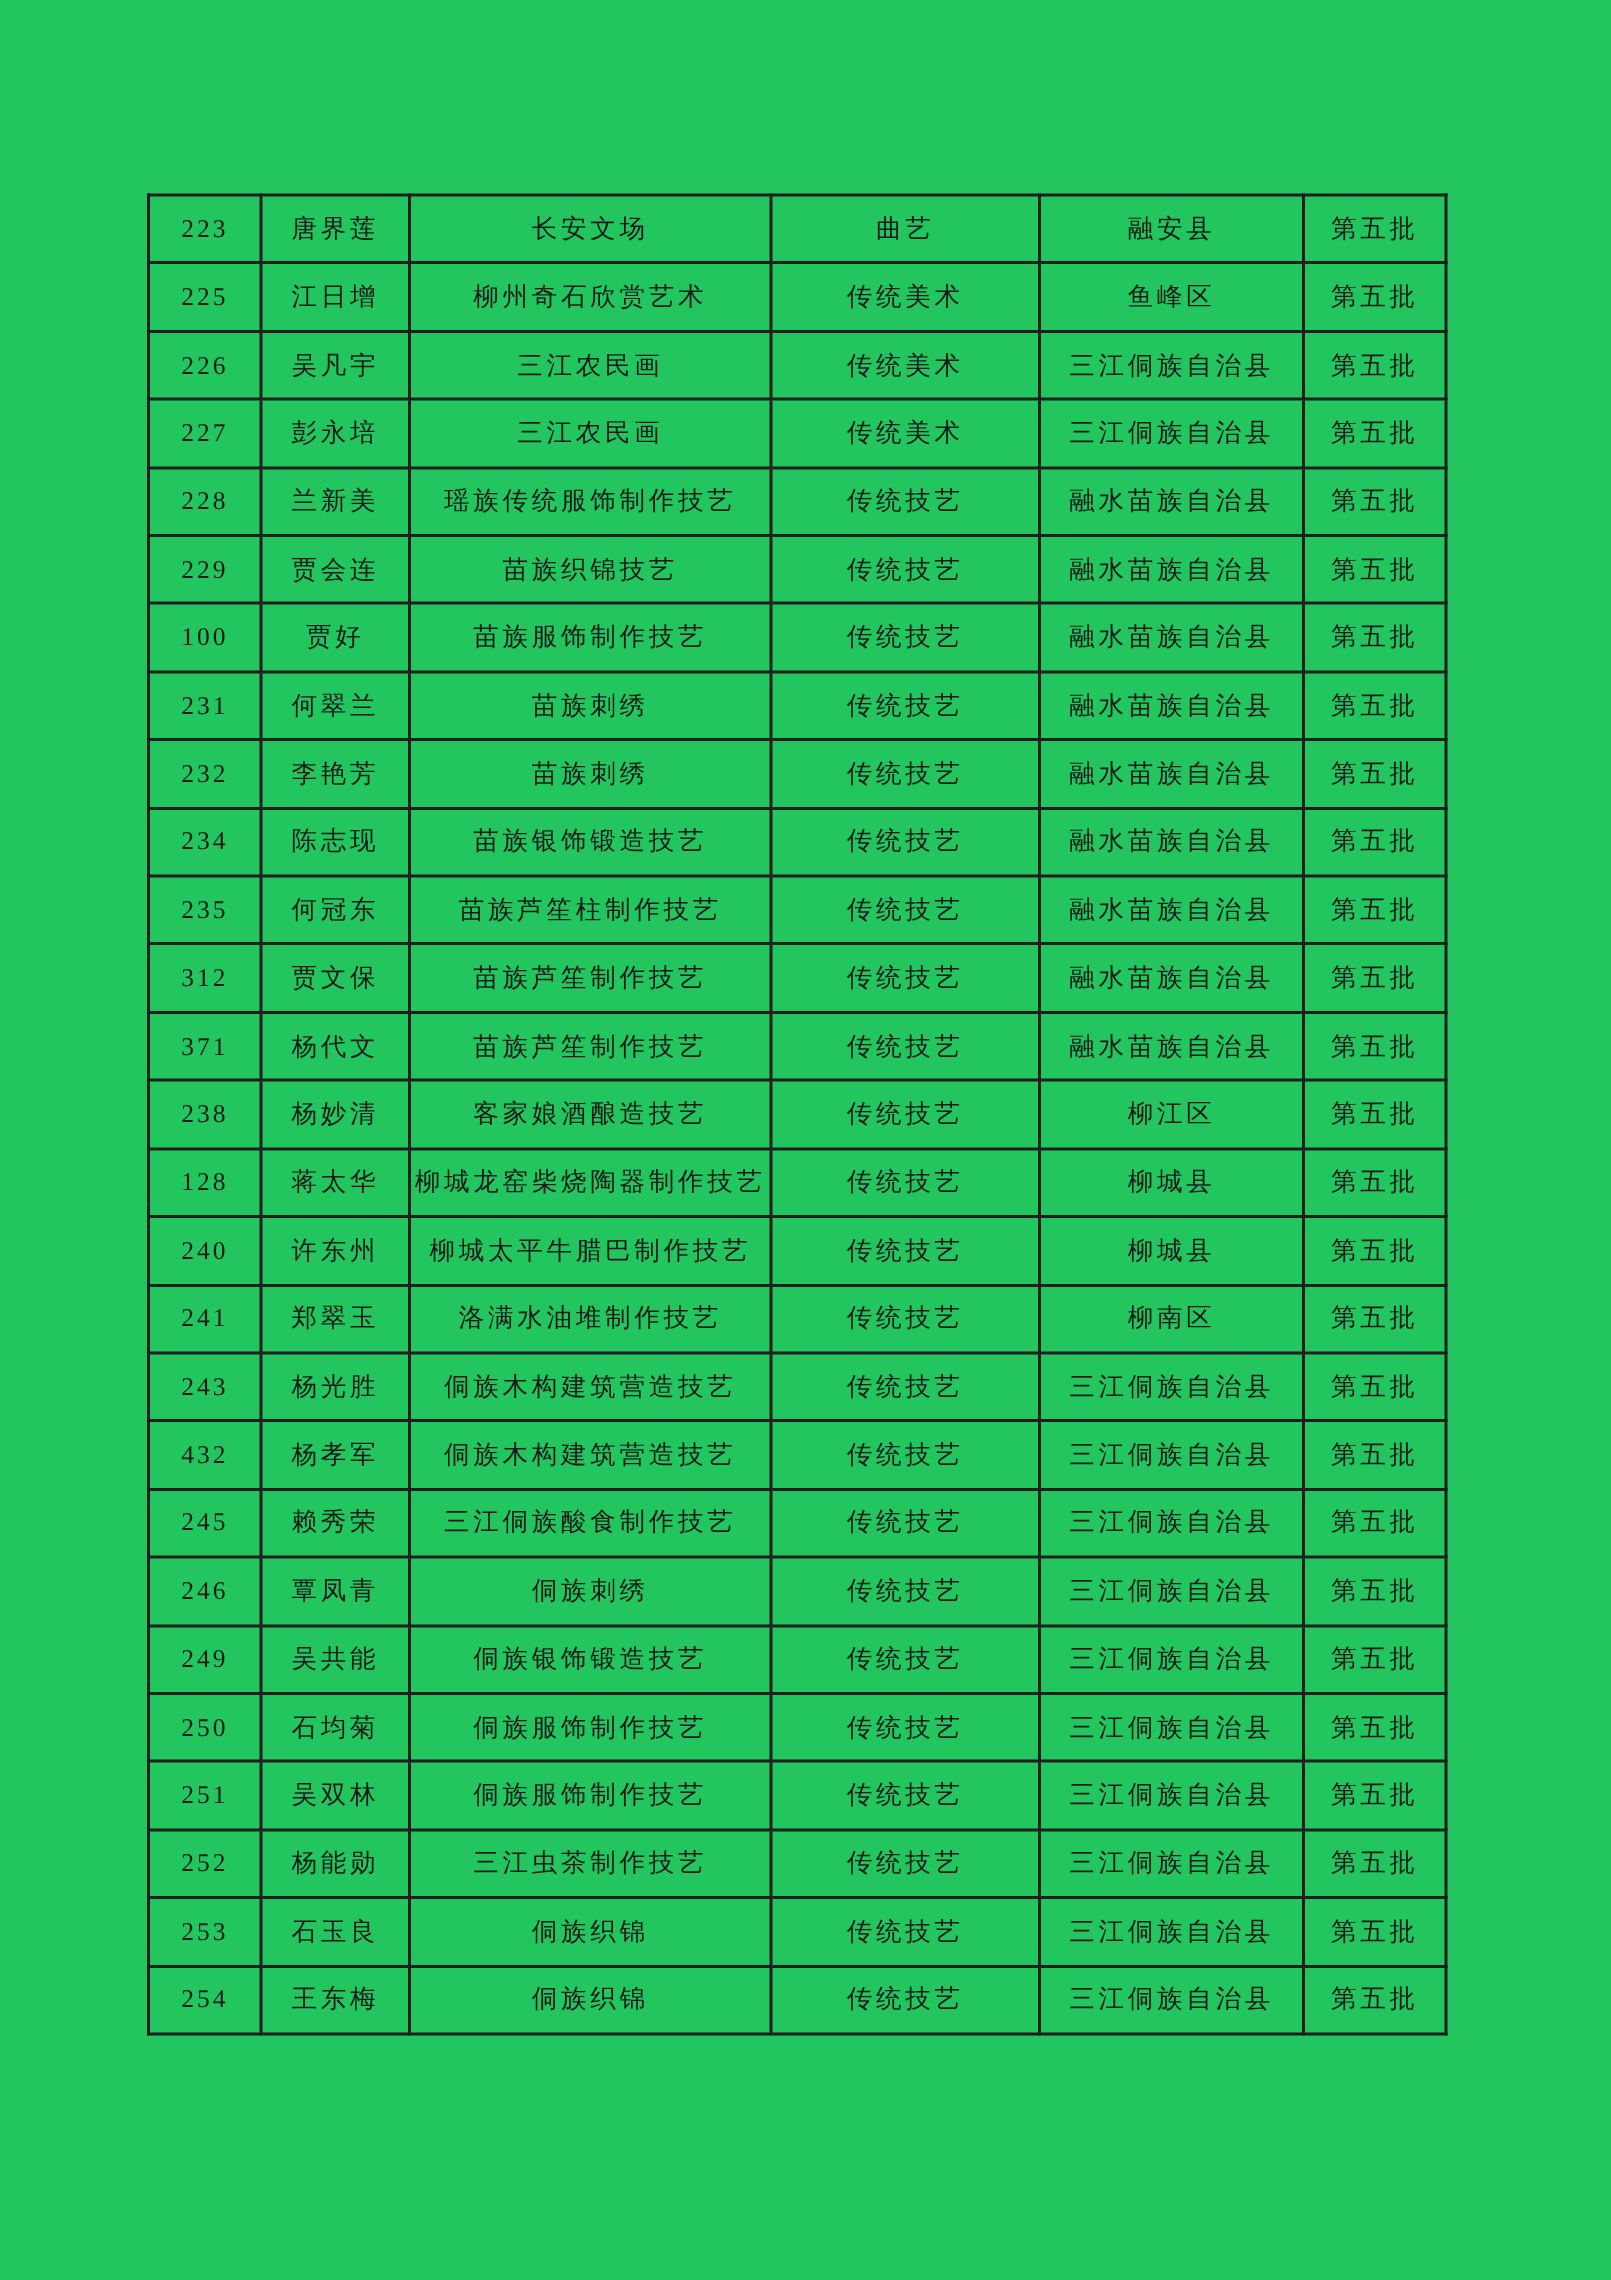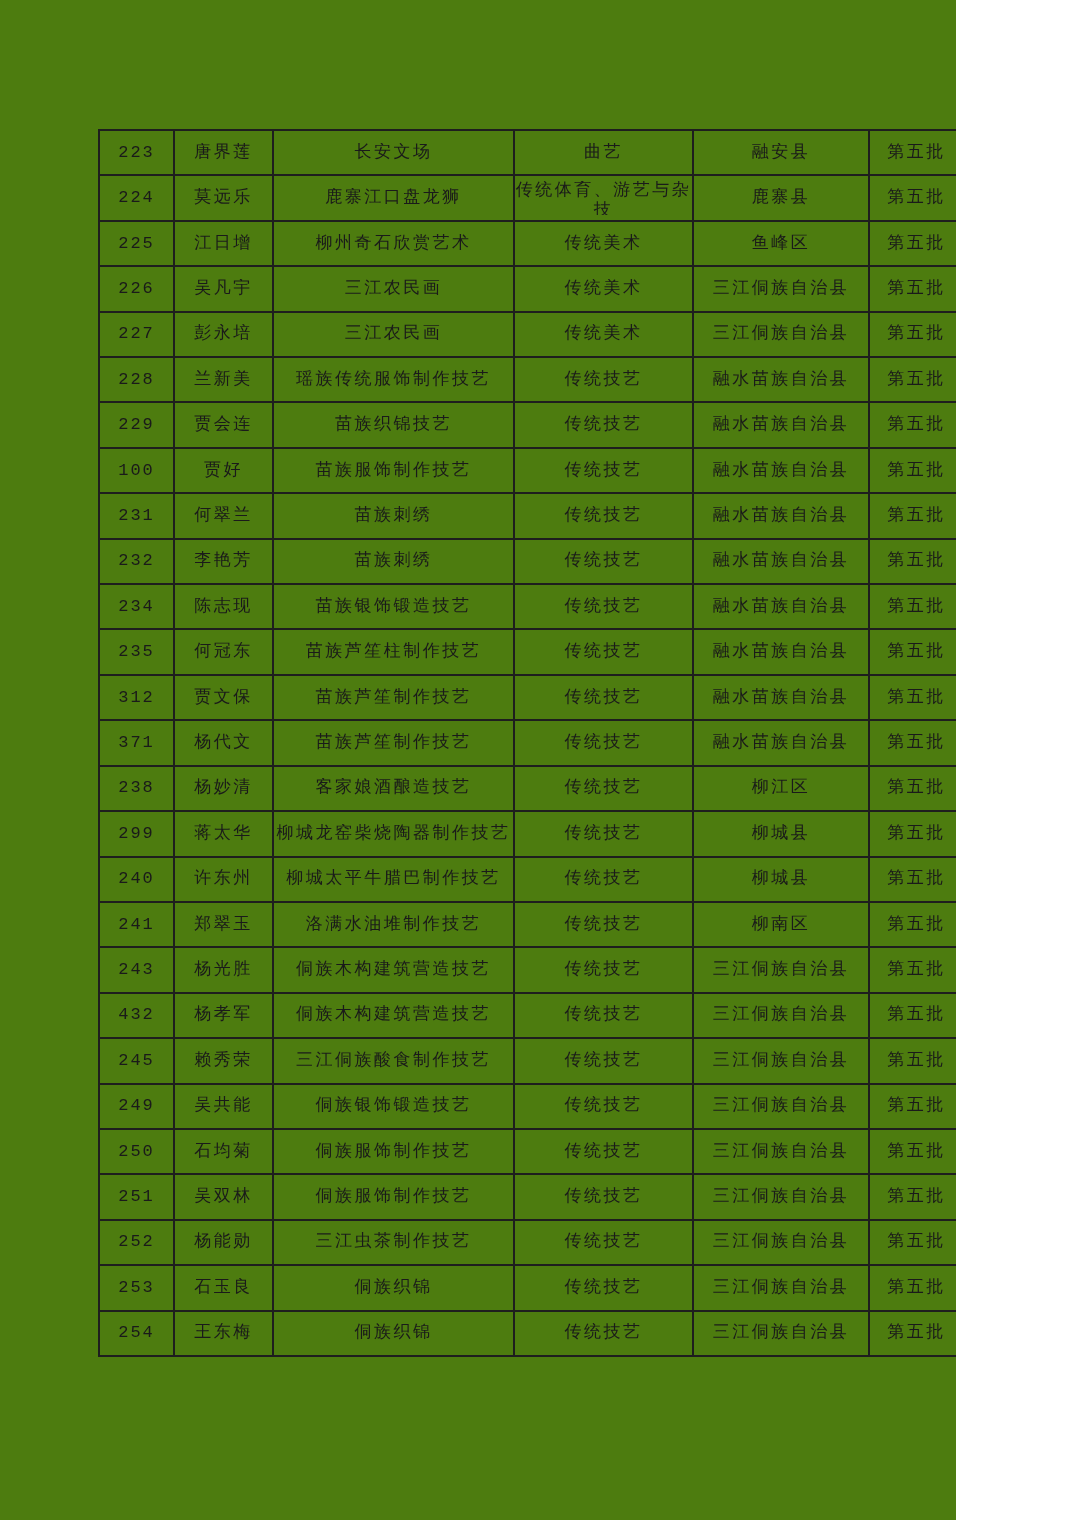--- a/index.html
+++ b/index.html
@@ -2,25 +2,25 @@
 <html><head>
 <meta charset="utf-8">
 <style>
   html, body {
     margin: 0;
     padding: 0;
     background: #ffffff;
   }
   .page {
     position: relative;
-    width: 956px;
+    width: 1074px;
     height: 1520px;
-    background: #4d7c0f;
+    background: #22c55e;
     overflow: hidden;
-    font-family: Liberation Mono, monospace;
+    font-family: Liberation Serif, serif;
   }
   table.doc-table {
     position: absolute;
     left: 98px;
     top: 129px;
     width: 865px;
     height: 1228px;
     border-collapse: collapse;
     table-layout: fixed;
   }
@@ -76,40 +76,20 @@
           </td>
     <td class="col-region">
             <span class="cw">融安县</span>
           </td>
     <td class="col-batch">
             <span class="cw">第五批</span>
           </td>
   </tr>
         <tr>
     <td class="col-no">
-            <span class="cw">224</span>
-          </td>
-    <td class="col-name">
-            <span class="cw">莫远乐</span>
-          </td>
-    <td class="col-project">
-            <span class="cw">鹿寨江口盘龙狮</span>
-          </td>
-    <td class="col-category">
-            <span class="cw">传统体育、游艺与杂技</span>
-          </td>
-    <td class="col-region">
-            <span class="cw">鹿寨县</span>
-          </td>
-    <td class="col-batch">
-            <span class="cw">第五批</span>
-          </td>
-  </tr>
-        <tr>
-    <td class="col-no">
             <span class="cw">225</span>
           </td>
     <td class="col-name">
             <span class="cw">江日增</span>
           </td>
     <td class="col-project">
             <span class="cw">柳州奇石欣赏艺术</span>
           </td>
     <td class="col-category">
             <span class="cw">传统美术</span>
@@ -356,21 +336,21 @@
           </td>
     <td class="col-region">
             <span class="cw">柳江区</span>
           </td>
     <td class="col-batch">
             <span class="cw">第五批</span>
           </td>
   </tr>
         <tr>
     <td class="col-no">
-            <span class="cw">299</span>
+            <span class="cw">128</span>
           </td>
     <td class="col-name">
             <span class="cw">蒋太华</span>
           </td>
     <td class="col-project">
             <span class="cw">柳城龙窑柴烧陶器制作技艺</span>
           </td>
     <td class="col-category">
             <span class="cw">传统技艺</span>
           </td>
@@ -463,20 +443,40 @@
   </tr>
         <tr>
     <td class="col-no">
             <span class="cw">245</span>
           </td>
     <td class="col-name">
             <span class="cw">赖秀荣</span>
           </td>
     <td class="col-project">
             <span class="cw">三江侗族酸食制作技艺</span>
+          </td>
+    <td class="col-category">
+            <span class="cw">传统技艺</span>
+          </td>
+    <td class="col-region">
+            <span class="cw">三江侗族自治县</span>
+          </td>
+    <td class="col-batch">
+            <span class="cw">第五批</span>
+          </td>
+  </tr>
+        <tr>
+    <td class="col-no">
+            <span class="cw">246</span>
+          </td>
+    <td class="col-name">
+            <span class="cw">覃凤青</span>
+          </td>
+    <td class="col-project">
+            <span class="cw">侗族刺绣</span>
           </td>
     <td class="col-category">
             <span class="cw">传统技艺</span>
           </td>
     <td class="col-region">
             <span class="cw">三江侗族自治县</span>
           </td>
     <td class="col-batch">
             <span class="cw">第五批</span>
           </td>

